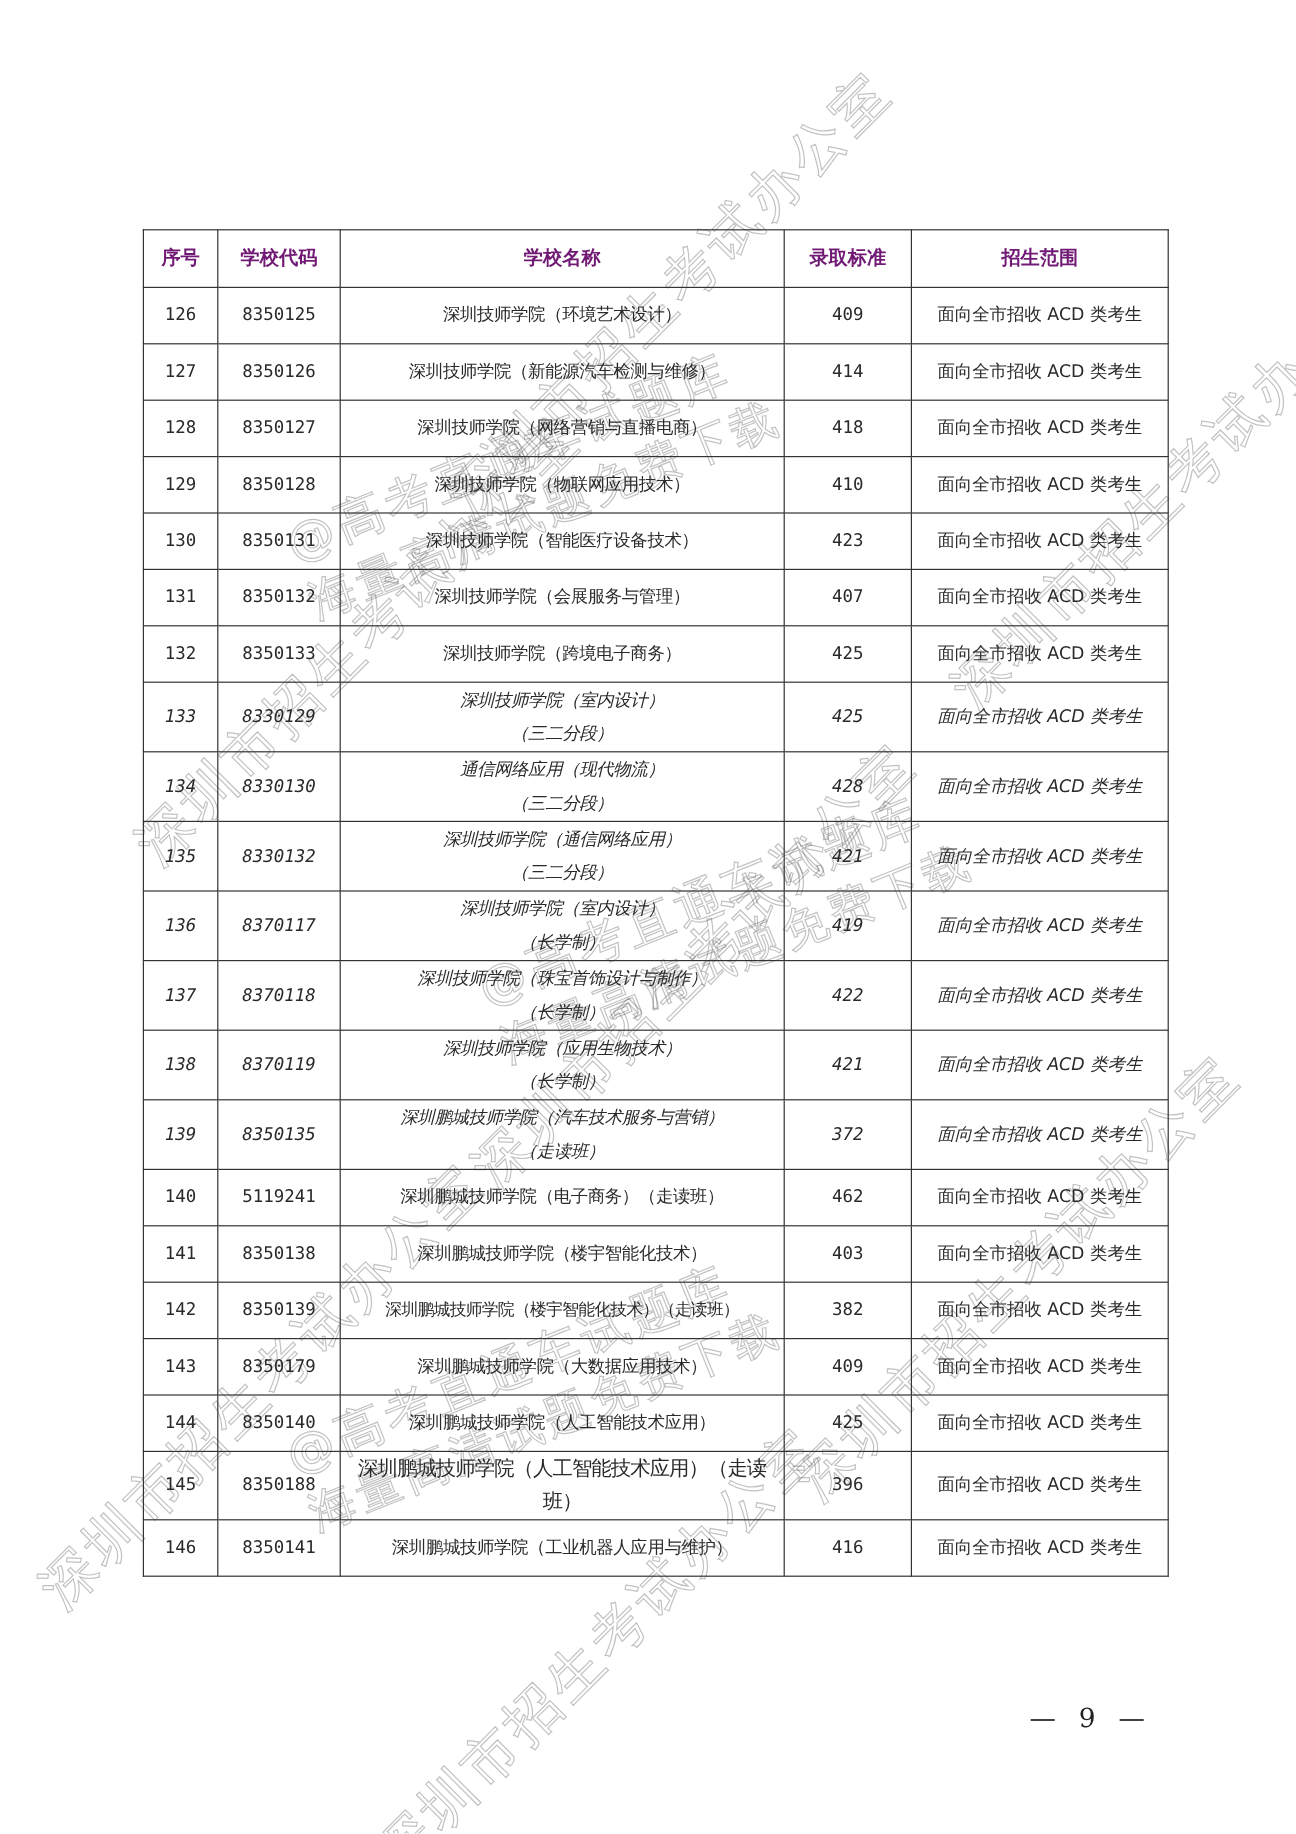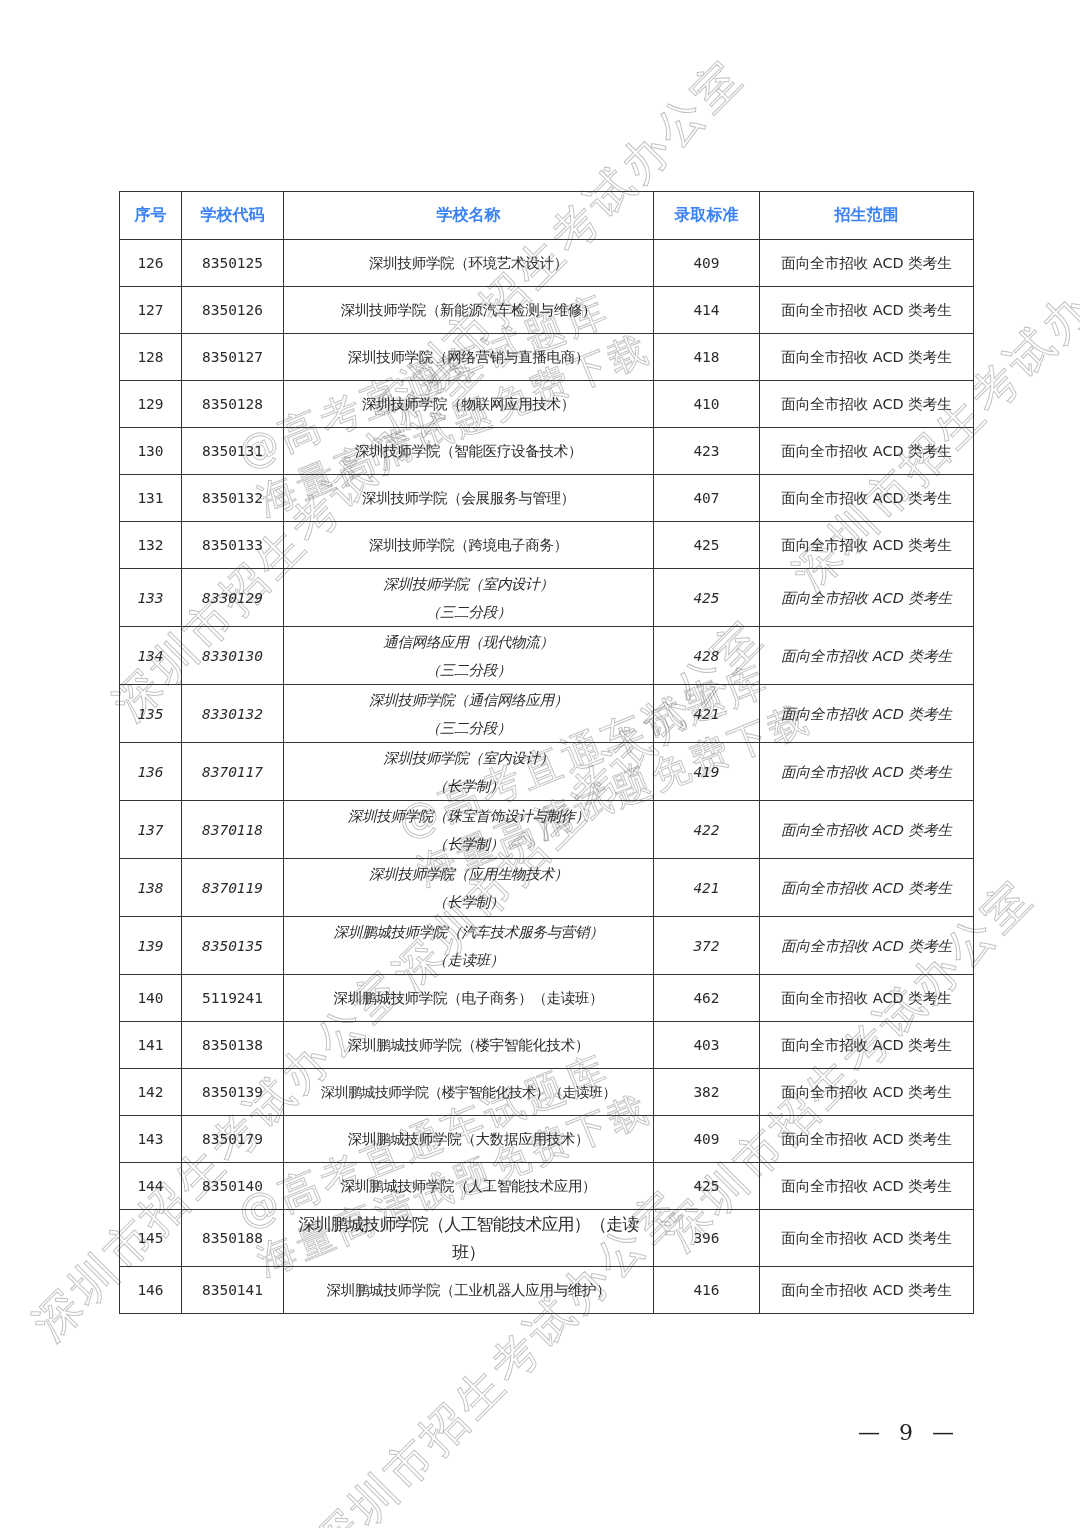--- a/index.html
+++ b/index.html
@@ -3,21 +3,21 @@
 <meta charset="utf-8">
 <style>
   html, body { margin: 0; padding: 0; background: #ffffff; }
   body { width: 1080px; height: 1528px; position: relative; overflow: hidden;
          font-family: "DejaVu Sans", "Liberation Sans", sans-serif; color: #222; }
   .page { position: absolute; left: 0; top: 0; width: 1080px; height: 1528px; background: #fff; }
   table.admit { position: absolute; left: 119px; top: 191px; width: 854px;
                 border-collapse: collapse; table-layout: fixed; }
   table.admit th, table.admit td { border: 1.5px solid #333; text-align: center; vertical-align: middle;
                 padding: 0 2px; }
-  table.admit th { height: 47px; font-size: 16px; font-weight: bold; color: #3b82f6; }
+  table.admit th { height: 47px; font-size: 16px; font-weight: bold; color: #701a75; }
   table.admit td { font-size: 14.5px; color: #2a2a2a; line-height: 28px; }
   tr.single td { height: 46px; }
   tr.double td { height: 57px; font-style: italic; }
   td.num, td.code, td.score { font-family: "DejaVu Sans Mono", "Liberation Mono", monospace; font-size: 14px; }
   td.name { font-size: 15px; letter-spacing: -0.3px; }
   td.name span { display: block; line-height: 28px; }
   td.scope { font-size: 15.5px; }
   .footer { position: absolute; left: 858px; top: 1420px; font-size: 22px; color: #222;
             font-family: "DejaVu Serif", "Liberation Serif", serif; letter-spacing: 6px; }
   .wm { position: absolute; color: rgba(120,120,120,0.18); font-size: 46px; font-weight: normal;

